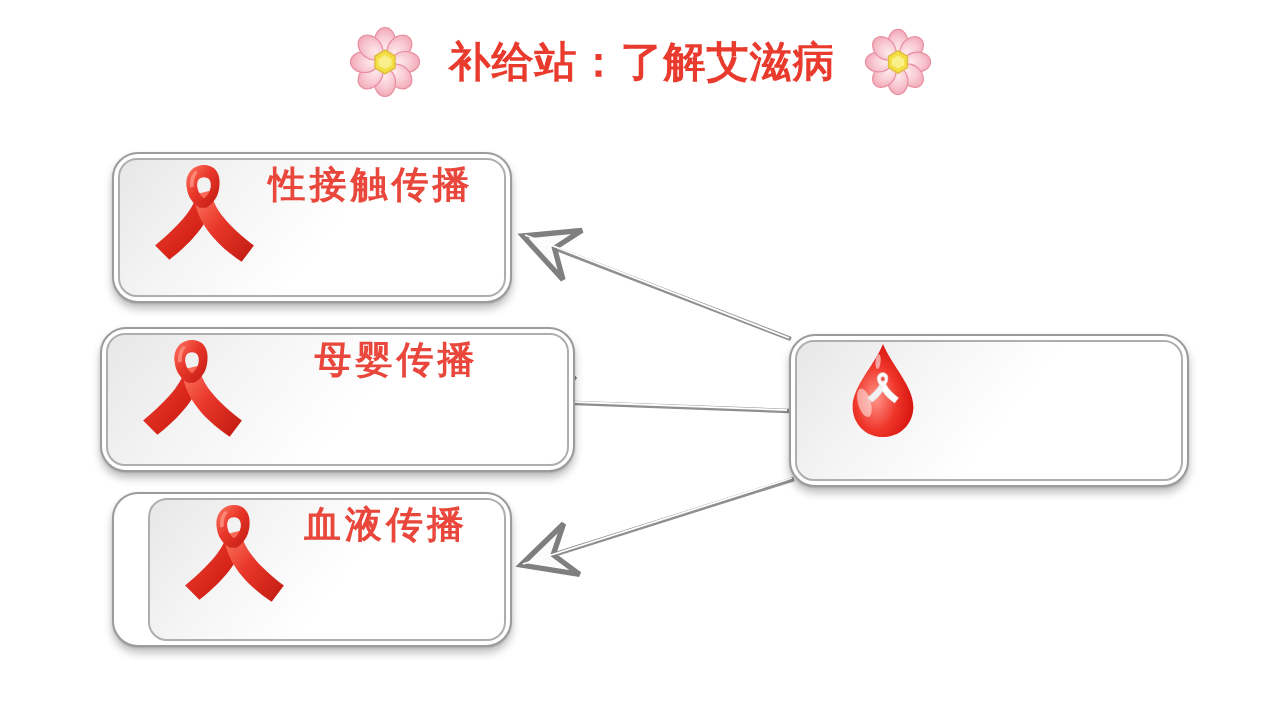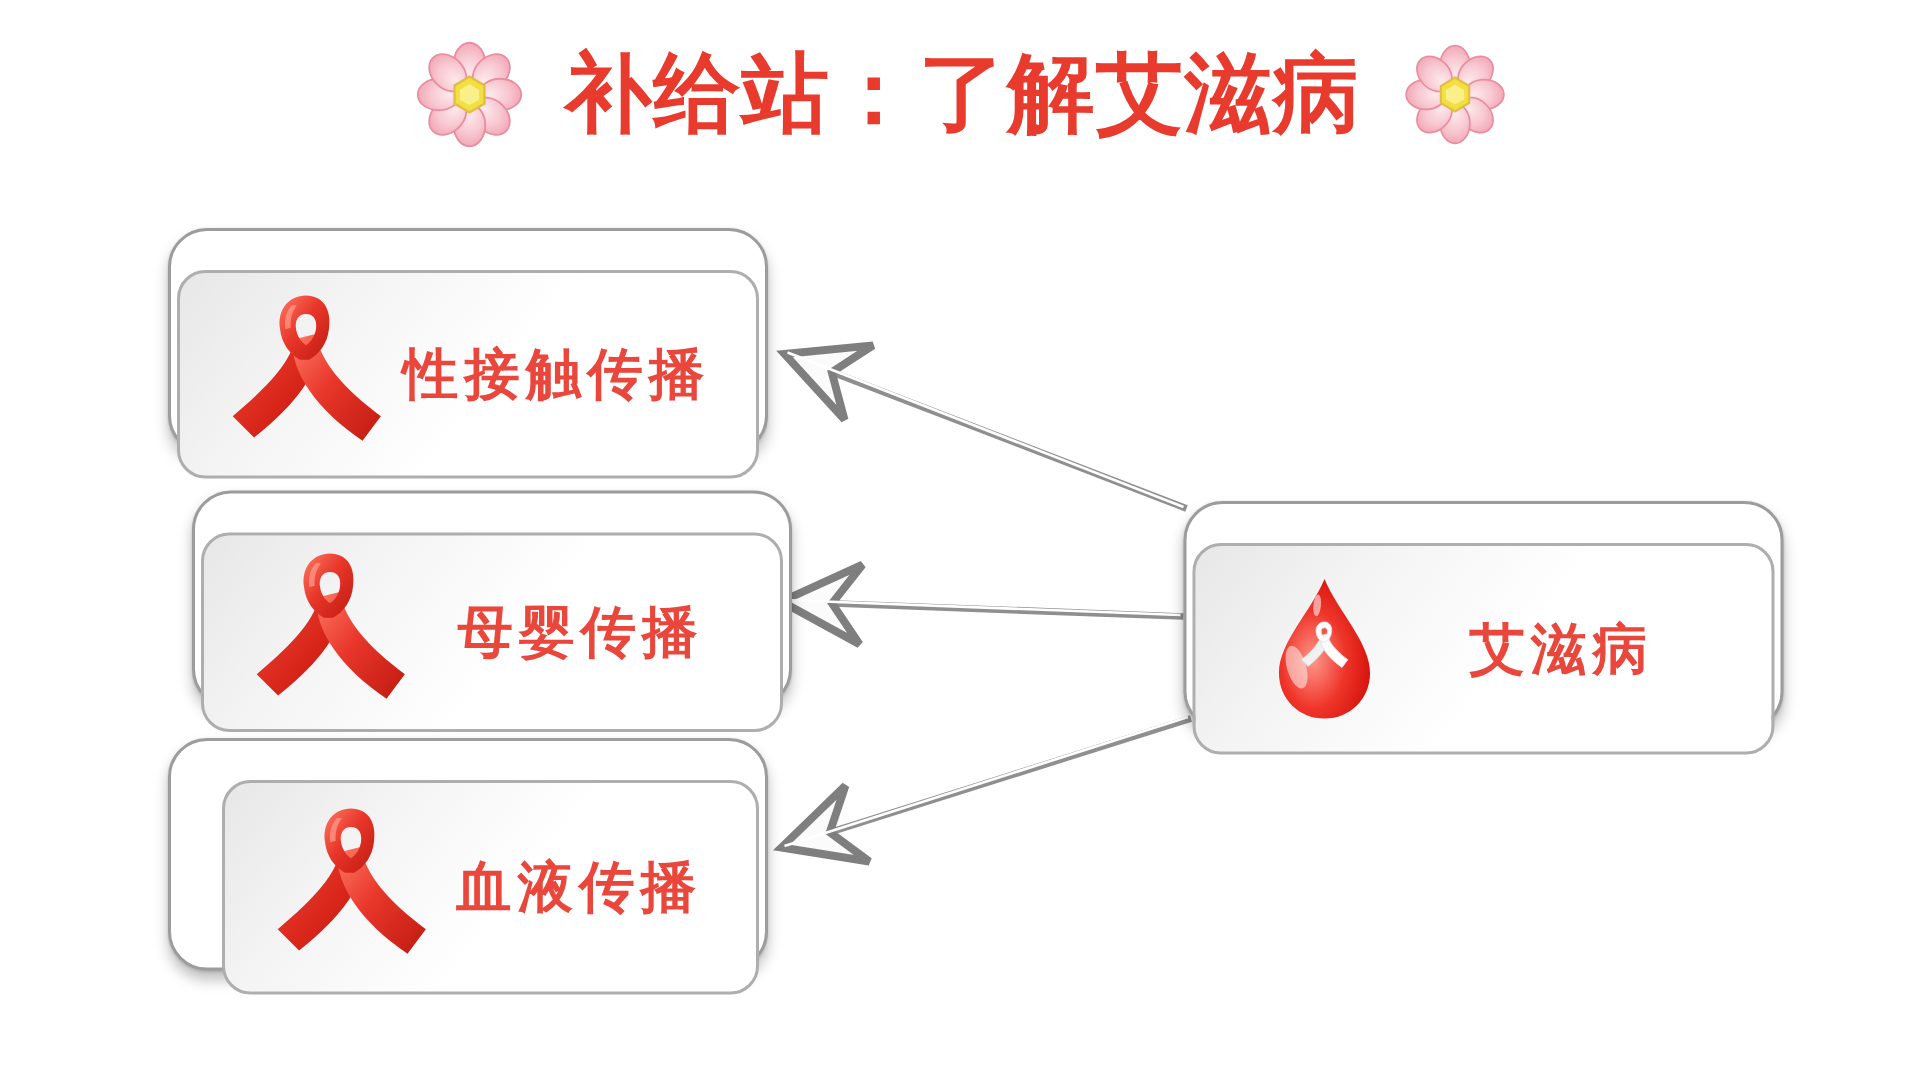--- a/index.html
+++ b/index.html
@@ -8,21 +8,21 @@
     position:relative; width:1280px; height:720px;
     background:#ffffff; overflow:hidden;
   }
 
   
   .header {
     position:absolute; top:24px; left:0; width:100%;
     display:flex; justify-content:center; align-items:center; gap:28px;
   }
   .title {
-    font-size:58px; font-weight:bold; color:#e93a2e;
+    font-size:42px; font-weight:bold; color:#e93a2e;
     letter-spacing:1px; white-space:nowrap;
   }
   .flower { width:72px; height:76px; }
   .flower.small { width:68px; height:72px; }
 
   
   .connectors { position:absolute; left:0; top:0; width:1280px; height:720px; pointer-events:none; }
 
   
   .node {
@@ -31,32 +31,32 @@
     border:2px solid #9c9c9c;
     border-radius:26px;
     padding:4px;
     box-shadow:0 6px 9px rgba(0,0,0,0.25), 0 1px 2px rgba(0,0,0,0.15);
   }
   .node-inner {
     width:100%; height:100%;
     border:2px solid #aeaeae;
     border-radius:19px;
     background:linear-gradient(128deg, #e7e7e7 0%, #f4f4f4 26%, #ffffff 55%);
-    display:flex; align-items:center;margin-top:22px;
+    display:flex; align-items:flex-start;
   }
   .node-label {
     flex:1; text-align:center;
     font-size:37px; font-weight:bold; color:#e9473c;
     letter-spacing:4px; padding-right:22px; white-space:nowrap;
   }
   .ribbon-wrap { width:112px; height:116px; margin-left:28px; flex:0 0 auto; }
   .drop-wrap   { width:80px;  height:98px;  margin-left:46px; flex:0 0 auto; }
 
   #box-target-0 { left:112px; top:152px; width:400px; height:151px; }
-  #box-target-1 { left:128px; top:327px; width:400px; height:145px; }
+  #box-target-1 { left:100px; top:327px; width:475px; height:145px; }
   #box-target-2 { left:112px; top:492px; width:400px; height:155px;padding-left:34px; }
   #box-source   { left:789px; top:334px; width:400px; height:153px; }
 </style>
 </head>
 <body>
 
 <div class="slide">
 
   <svg width="0" height="0" style="position:absolute" aria-hidden="true">
     <defs>
@@ -169,17 +169,16 @@
   <div class="node" id="box-source">
     <div class="node-inner">
       <svg class="drop-wrap" viewBox="0 0 80 100">
         <path d="M40 2 C49 24 71 45 71 66 C71 84 57 97 40 97 C23 97 9 84 9 66 C9 45 31 24 40 2 Z" fill="url(#drop-grad)"></path>
         <ellipse cx="21" cy="62" rx="6.5" ry="15" fill="#ffffff" opacity="0.5" transform="rotate(-16 21 62)"></ellipse>
         <ellipse cx="35" cy="20" rx="2.6" ry="7.5" fill="#ffffff" opacity="0.55" transform="rotate(6 35 20)"></ellipse>
         <g transform="translate(22,30) scale(0.325)">
             <use href="#white-ribbon-shape"></use>
           </g>
       </svg>
-      <div class="node-label">艾滋病</div>
     </div>
   </div>
 
 </div>
 
 </body></html>

